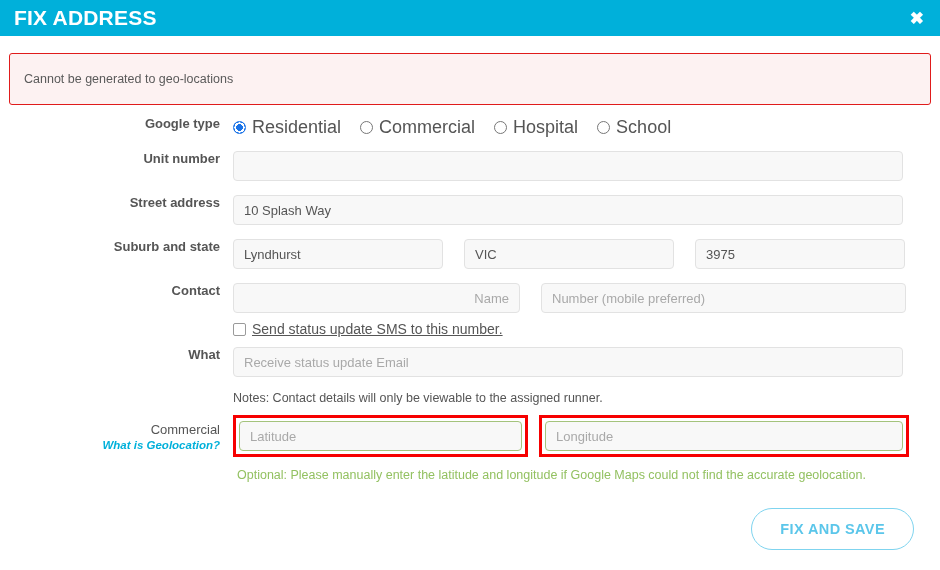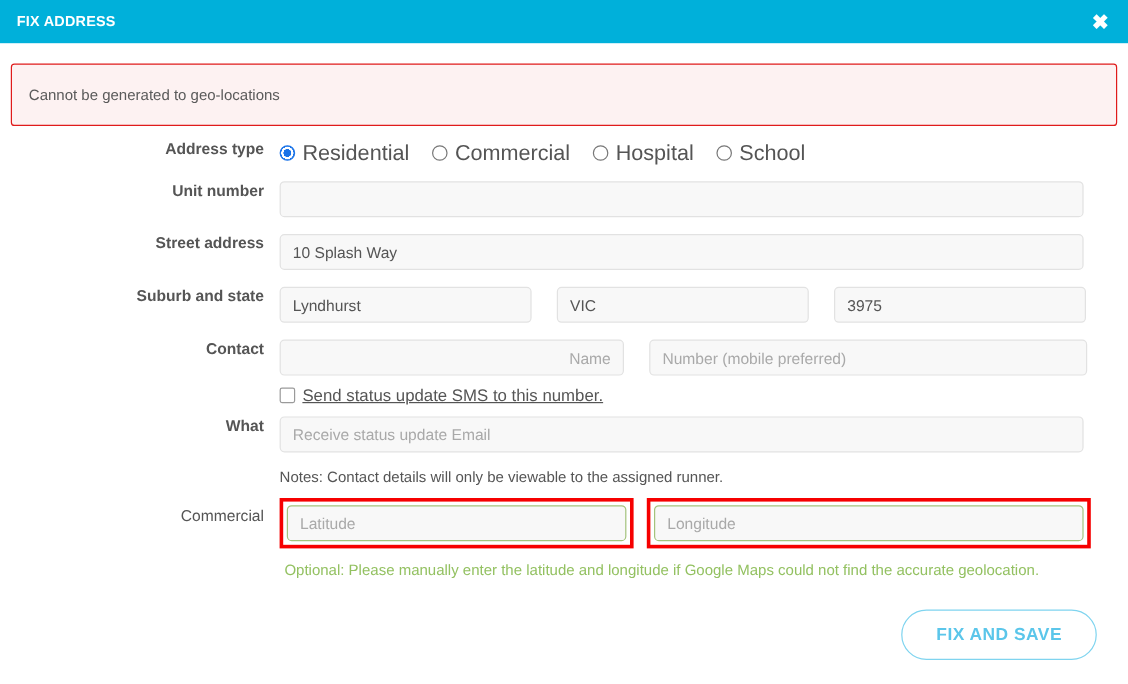--- a/index.html
+++ b/index.html
@@ -22,21 +22,21 @@
     height: 36px;
     background: #00b0da;
     display: flex;
     align-items: center;
     justify-content: space-between;
     padding: 0 14px 0 14px;
     box-sizing: border-box;
   }
   .modal-title {
     color: #ffffff;
-    font-size: 12px;
+    font-size: 21px;
     font-weight: bold;
     letter-spacing: 0.2px;
   }
   .close-btn {
     color: #ffffff;
     font-size: 17px;
     font-weight: bold;
     line-height: 1;
     cursor: pointer;
     user-select: none;
@@ -256,21 +256,21 @@
 
 <div class="modal-body">
 
   <div class="alert-error">
     <span class="alert-error-text">Cannot be generated to geo-locations</span>
   </div>
 
   <div class="form">
 
     <div class="form-row">
-      <div class="lbl-col">Address type</div>
+      <div class="lbl-col">Google type</div>
       <div class="ctrl-col">
         <div class="radio-group">
           <label class="radio-item">
             <span class="radio-dot checked"></span>
             <span class="radio-label">Residential</span>
           </label>
           <label class="radio-item">
             <span class="radio-dot"></span>
             <span class="radio-label">Commercial</span>
           </label>
@@ -342,20 +342,21 @@
         <input class="inp full" type="text" placeholder="Receive status update Email" style="">
         <div class="note-text" style="margin-top:14px;">Notes: Contact details will only be viewable to the assigned runner.</div>
       </div>
     </div>
 
     <div class="spacer-10"></div>
 
     <div class="form-row">
       <div class="lbl-col normal-weight" style="padding-top:7px;">
         <div>Commercial</div>
+        <span class="geo-link">What is Geolocation?</span>
       </div>
       <div class="ctrl-col" style="flex-direction:column; align-items:flex-start;">
         <div style="display:flex; align-items:center;">
           <span class="redbox">
             <input class="inp geo" type="text" placeholder="Latitude" style="">
           </span>
           <span style="width:11px;"></span>
           <span class="redbox">
             <input class="inp geo b" type="text" placeholder="Longitude" style="">
           </span>

